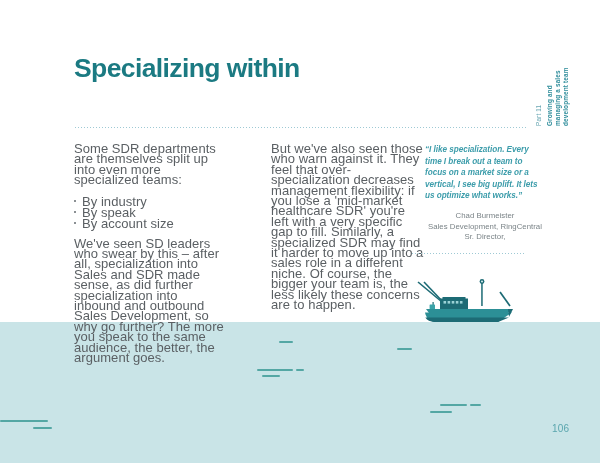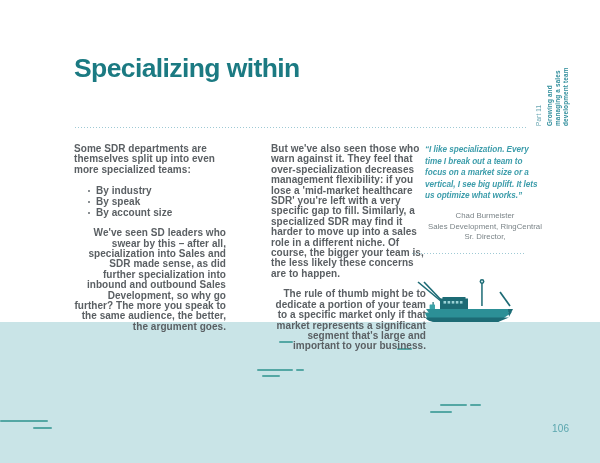--- a/index.html
+++ b/index.html
@@ -65,34 +65,33 @@
     background-size: 3px 1px;
     background-repeat: repeat-x;
   }
   #rule-top   { left: 74px;  top: 127px; width: 452px; }
   #rule-quote { left: 411px; top: 253px; width: 114px; }
 
   
   .col {
     position: absolute;
     color: #5a5f63;
-    font-size: 10px;
+    font-size: 13px;
     line-height: 10.4px;
     letter-spacing: 0.05px;
-    font-weight: bold;
   }
   #col-left  { left: 74px;  top: 144px; width: 152px; }
   #col-mid   { left: 244px; top: 144px; width: 155px; margin-left: 27px; }
 
   .col p { margin: 0 0 10px 0; }
-  .col p:last-child { margin-bottom: 0; text-align: right; }
+  .col p:last-child { margin-bottom: 0; }
 
   ul.bullets {
     list-style: none;
-    margin: 0 0 10px 14px;
+    margin: 0 0 10px 0;
     padding: 0;
   }
   ul.bullets li {
     position: relative;
     padding-left: 8px;
     line-height: 11px;
   }
   ul.bullets li::before {
     content: "";
     position: absolute;
@@ -239,21 +238,20 @@
     <ul class="bullets">
       <li>By industry</li>
       <li>By speak</li>
       <li>By account size</li>
     </ul>
     <p>We've seen SD leaders who swear by this – after all, specialization into Sales and SDR made sense, as did further specialization into inbound and outbound Sales Development, so why go further? The more you speak to the same audience, the better, the argument goes.</p>
   </div>
 
   <div class="col" id="col-mid">
     <p>But we've also seen those who warn against it. They feel that over-specialization decreases management flexibility: if you lose a 'mid-market healthcare SDR' you're left with a very specific gap to fill. Similarly, a specialized SDR may find it harder to move up into a sales role in a different niche. Of course, the bigger your team is, the less likely these concerns are to happen.</p>
-    <p>The rule of thumb might be to dedicate a portion of your team to a specific market only if that market represents a significant segment that's large and important to your business.</p>
   </div>
 
   <div id="quote-block">
     <p id="quote-text">“I like specialization. Every time I break out a team to focus on a market size or a vertical, I see big uplift. It lets us optimize what works.”</p>
     <div id="attrib">
       <div>Chad Burmeister</div>
       <div>Sales Development, RingCentral</div>
       <div>Sr. Director,</div>
     </div>
   </div>

